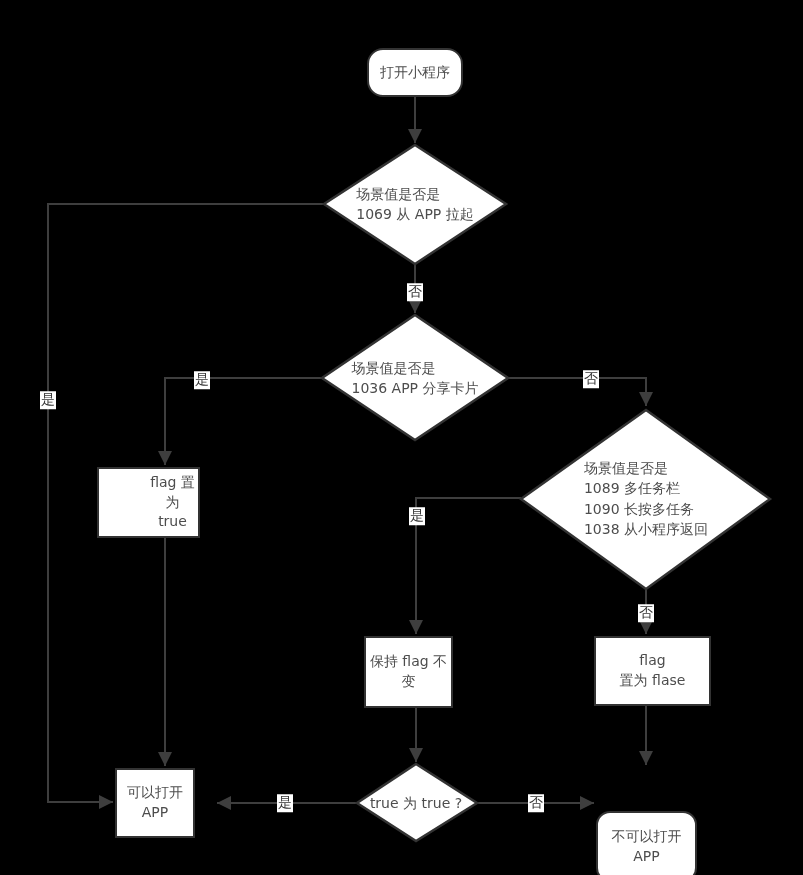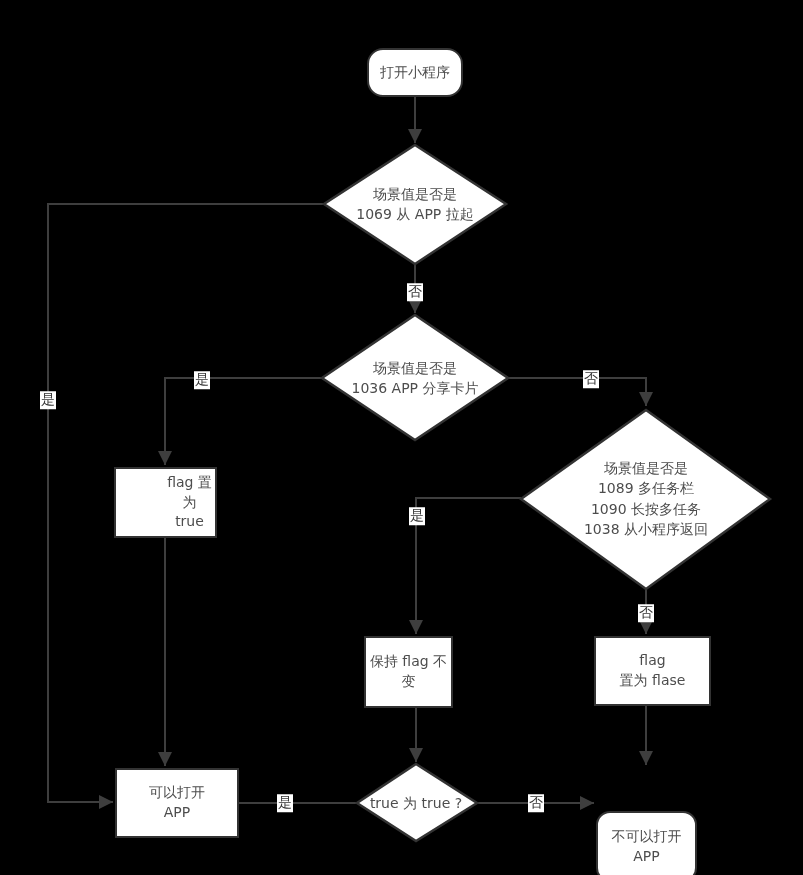--- a/index.html
+++ b/index.html
@@ -26,21 +26,20 @@
     text-align: center;
     white-space: pre-line;
   }
   .terminal { border-radius: 16px; }
   .dtext {
     position: absolute;
     transform: translate(-50%, -50%);
     color: #4d4d4d;
     font-size: 14px;
     line-height: 1.45;
-    text-align: center;
     white-space: pre-line;
   }
   .elabel {
     position: absolute;
     transform: translate(-50%, -50%);
     background: #fff;
     color: #333;
     font-size: 14px;
     line-height: 1.25;
     padding: 0 1px;
@@ -88,30 +87,30 @@
   <div class="dtext" style="left:415px; top:378px;">场景值是否是
 1036 APP 分享卡片</div>
 
   <div class="dtext" style="left:646px; top:499px;">场景值是否是
 1089 多任务栏
 1090 长按多任务
 1038 从小程序返回</div>
 
   <div class="dtext" style="left:416px; top:803px;">true 为 true ?</div>
 
-  <div class="node" style="left:114px; top:467px; width:103px; height:71px;padding-left:48px;">flag 置为
+  <div class="node" style="left:97px; top:467px; width:103px; height:71px;padding-left:48px;">flag 置为
 true</div>
 
   <div class="node" style="left:364px; top:636px; width:89px; height:72px;">保持 flag 不
 变</div>
 
   <div class="node" style="left:594px; top:636px; width:117px; height:70px;">flag
 置为 flase</div>
 
-  <div class="node" style="left:115px; top:768px; width:124px; height:70px;">可以打开
+  <div class="node" style="left:115px; top:768px; width:80px; height:70px;">可以打开
 APP</div>
 
   <div class="node" style="left:596px; top:811px; width:101px; height:71px;border-radius:14px;">不可以打开
 APP</div>
 
   <div class="elabel" style="left:48px; top:400px;">是</div>
 
   <div class="elabel" style="left:415px; top:292px;">否</div>
 
   <div class="elabel" style="left:202px; top:380px;">是</div>

